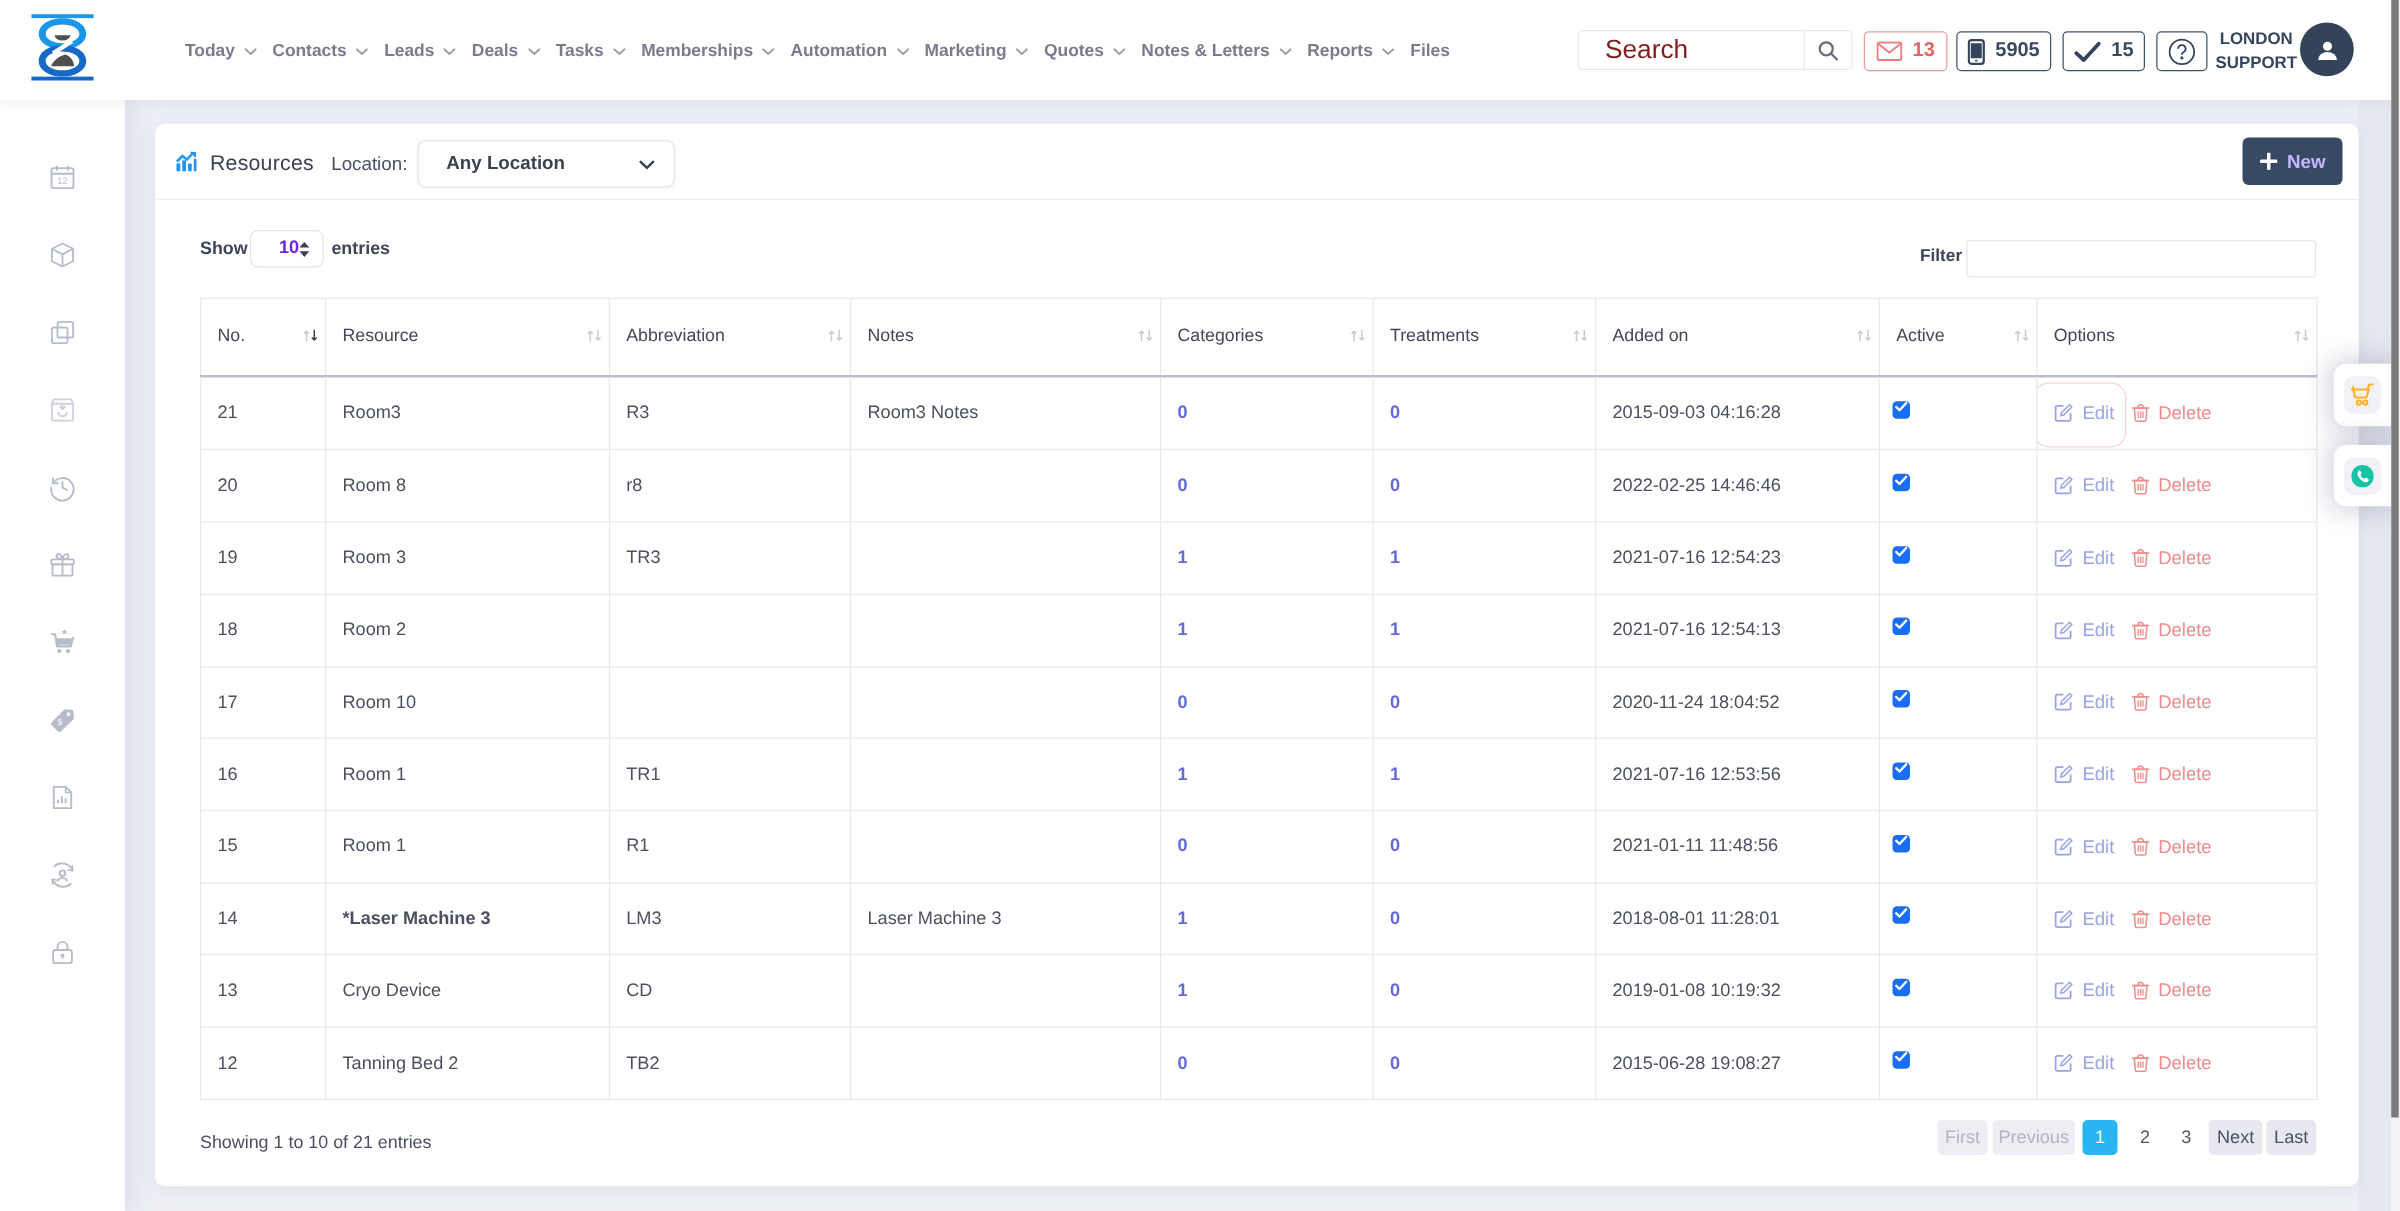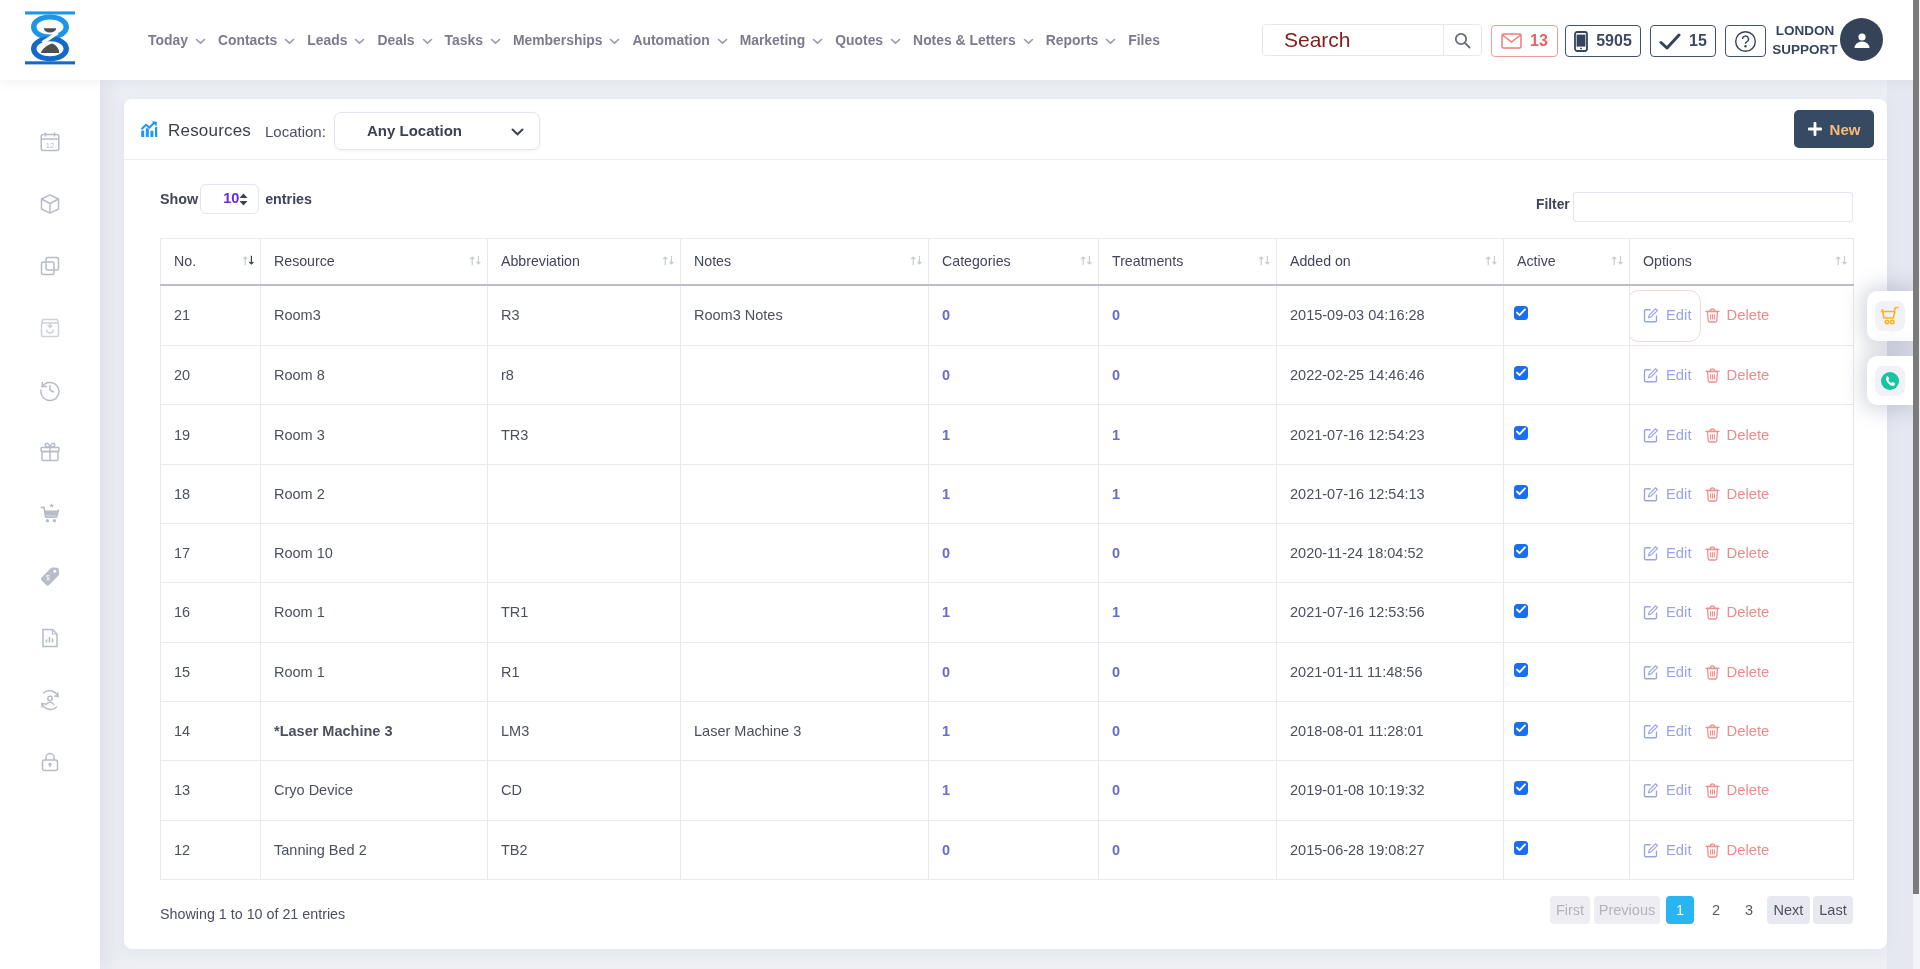--- a/index.html
+++ b/index.html
@@ -17,30 +17,30 @@
 .sidebar { position:absolute; left:0; top:80px; width:100px; height:889px; background:#fff; box-shadow: 6px 0 18px rgba(90,97,120,.13); z-index:4; }
 .sico { position:absolute; left:38px; width:24px; height:24px; }
 .rightstrip { position:absolute; left:1887px; top:80px; width:26px; height:889px; background:#e6e8f1; }
 .scrollthumb { position:absolute; left:1913px; top:0; width:6px; height:894px; background:#7b7b7b; z-index:9; }
 .scrolltrack { position:absolute; left:1913px; top:0; width:7px; height:969px; background:#f2f3f7; z-index:8; }
 .card { position:absolute; left:124px; top:99px; width:1763px; height:850px; background:#fff; border-radius:8px; box-shadow:0 2px 14px rgba(120,128,155,.10); z-index:3; }
 .chead { position:absolute; left:0; top:0; width:100%; height:61px; border-bottom:1px solid #eceef2; }
 .ctitle { position:absolute; left:44px; top:22px; font-size:17px; font-weight:500; color:#3a3f51; letter-spacing:.2px; }
 .cicon { position:absolute; left:16px; top:21px; }
 .loclabel { position:absolute; left:141px; top:24px; font-size:15px; color:#4a4f63; font-weight:500;}
-.locsel { position:absolute; left:210px; top:13px; width:206px; height:38px; border:1px solid #e3e5ee; border-radius:7px; font-size:15px; font-weight:600; color:#3c4152; line-height:36px; padding-left:32px; box-shadow:0 1px 3px rgba(150,155,175,.12); }
+.locsel { position:absolute; left:210px; top:13px; width:206px; height:38px; border:1px solid #e3e5ee; border-radius:7px; font-size:15px; font-weight:600; color:#3c4152; line-height:36px; padding-left:22px; box-shadow:0 1px 3px rgba(150,155,175,.12); }
 .locsel svg { position:absolute; right:15px; top:15px; }
-.newbtn { position:absolute; left:1670px; top:11px; width:80px; height:38px; background:#364a63; border-radius:5px; color:#fdba74; font-size:15px; font-weight:700; display:flex; align-items:center; justify-content:center; gap:8px; }
+.newbtn { position:absolute; left:1670px; top:11px; width:80px; height:38px; background:#364a63; border-radius:5px; color:#c4b5fd; font-size:15px; font-weight:700; display:flex; align-items:center; justify-content:center; gap:8px; }
 .showrow { position:absolute; left:36px; top:85px; font-size:14.3px; font-weight:600; color:#3f4456; display:flex; align-items:center; }
 .showsel { width:59px; height:30px; border:1px solid #e3e5ee; border-radius:6px; margin:0 6px 0 2px; position:relative; font-weight:600; color:#6d28d9; font-size:14.5px; text-align:left; line-height:27px; padding-left:22px; }
 .filterrow { position:absolute; left:1412px; top:98px; font-size:13.8px; font-weight:700; color:#3f4456; }
 .filterinput { position:absolute; left:1449px; top:93px; width:280px; height:30px; border:1px solid #e3e5ee; border-radius:3px; background:#fff; }
 table.dt { position:absolute; left:36px; top:139px; width:1693px; height:642px; border-collapse:collapse; table-layout:fixed; }
 table.dt th, table.dt td { border:1px solid #e7e9ef; font-size:14.5px; color:#4b505e; padding:0 0 0 13px; text-align:left; vertical-align:middle; overflow:hidden; white-space:nowrap; }
-table.dt thead tr { height:46px; }
+table.dt thead tr { height:62px; }
 table.dt th { font-size:14.2px; font-weight:500; color:#42465a; position:relative; border-bottom:2px solid #b9bdcc; }
 .sort { position:absolute; right:4px; top:50%; margin-top:-7px; }
 table.dt td.cnt { color:#666bd6; font-weight:700; }
 .cbx { display:inline-block; width:14px; height:14px; background:#1a6ef0; border-radius:3.5px; vertical-align:middle; text-align:center; line-height:11px; margin-left:-3px; position:relative; top:-3px; }
 td .cbx svg { vertical-align:middle; }
 .opts { position:relative; }
 .edit { color:#99a3e8; font-size:14.8px; font-weight:500; margin-right:13px; }
 .del { color:#ef8b8b; font-size:14.8px; font-weight:500; }
 .ic-edit, .ic-trash { vertical-align:-3px; margin-right:7px; }
 .pop { position:absolute; left:-3px; top:4px; width:74px; height:52px; border:1px solid #f6d7d5; border-radius:12px; background:transparent; }

